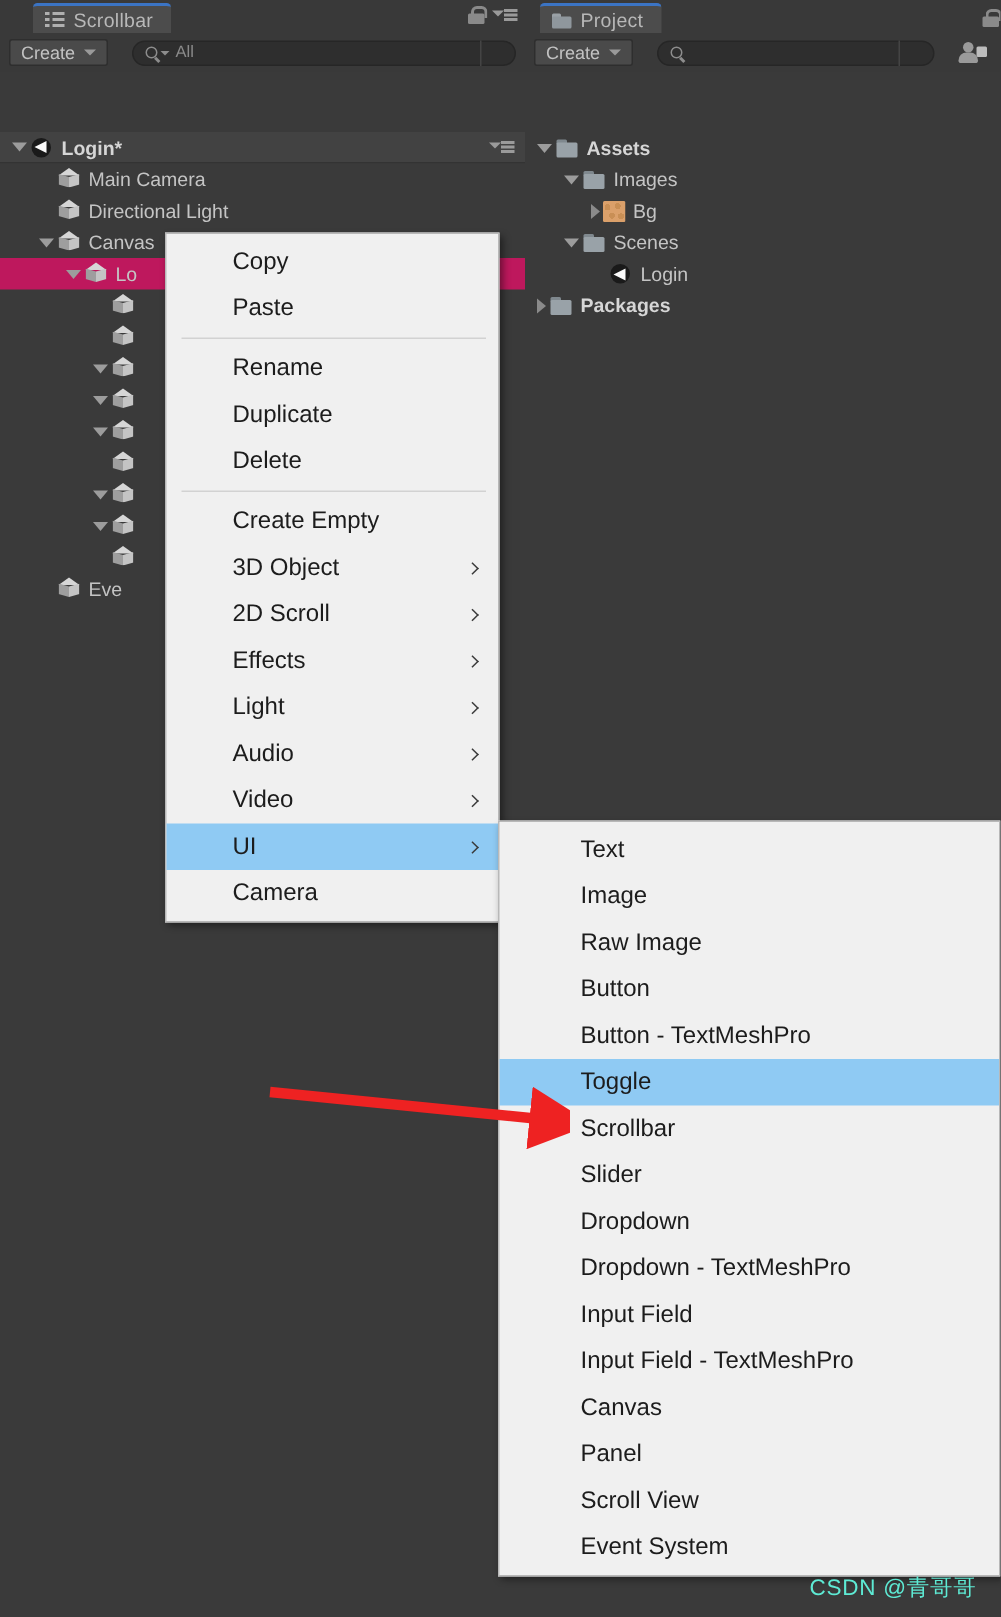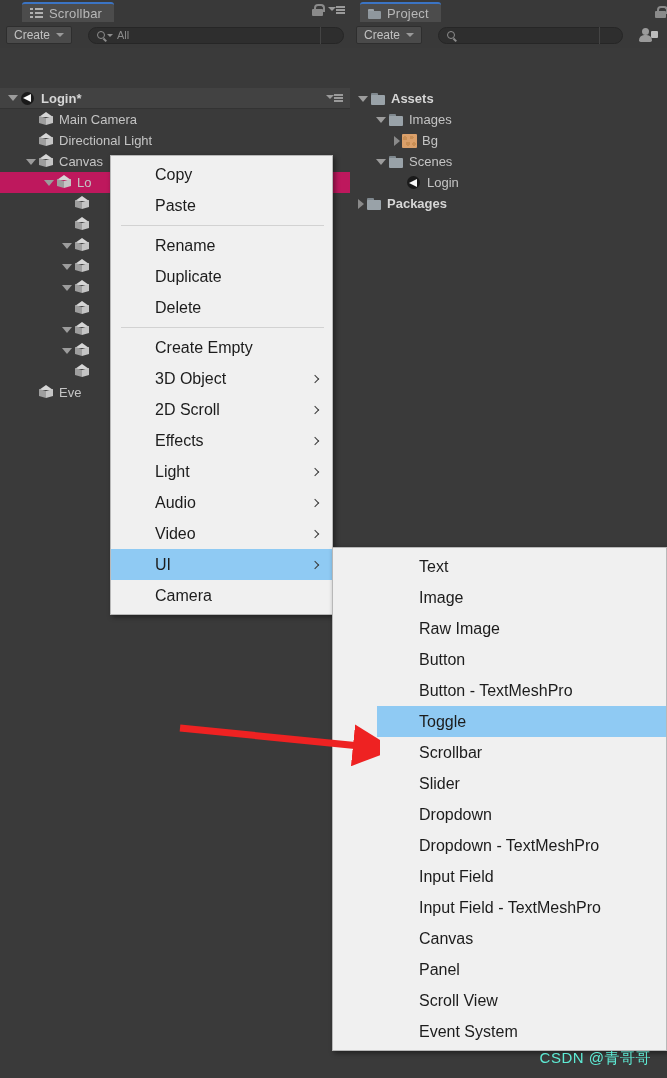--- a/index.html
+++ b/index.html
@@ -203,21 +203,21 @@
     font-size: 16px;
     color: #1c1c1c;
     z-index: 50;
   }
   #ctx-main { left: 110px; top: 155px; width: 223px; }
   #ctx-sub  { left: 332px; top: 547px; width: 335px; }
   .mi {
     position: relative; height: 31px; display: flex; align-items: center;
     padding: 0 18px 0 44px; white-space: nowrap;
   }
-  #ctx-sub .mi { padding-left: 42px; margin-left: 44px; }
+  #ctx-sub .mi { padding-left: 54px; }
   .mi.hl { background: #8fcaf3; }
   .mi .sub-arrow {
     position: absolute; right: 14px; top: 50%; width: 6px; height: 6px;
     border-top: 1.6px solid #3a3a3a; border-right: 1.6px solid #3a3a3a;
     transform: translateY(-50%) rotate(45deg);
   }
   .sep { height: 1px; background: #d2d2d2; margin: 4px 8px 4px 10px; }
 
   
   #red-arrow { position: absolute; left: 170px; top: 710px; width: 210px; height: 60px; z-index: 80; pointer-events:none; }

